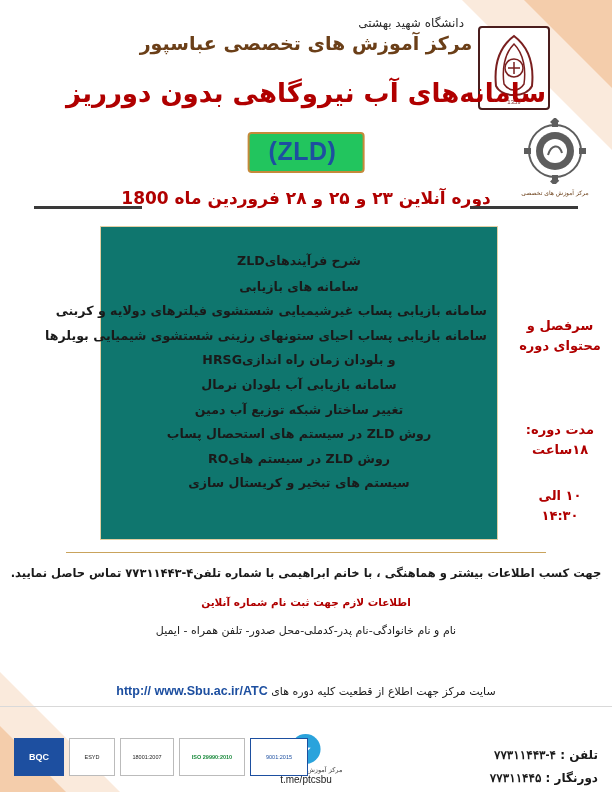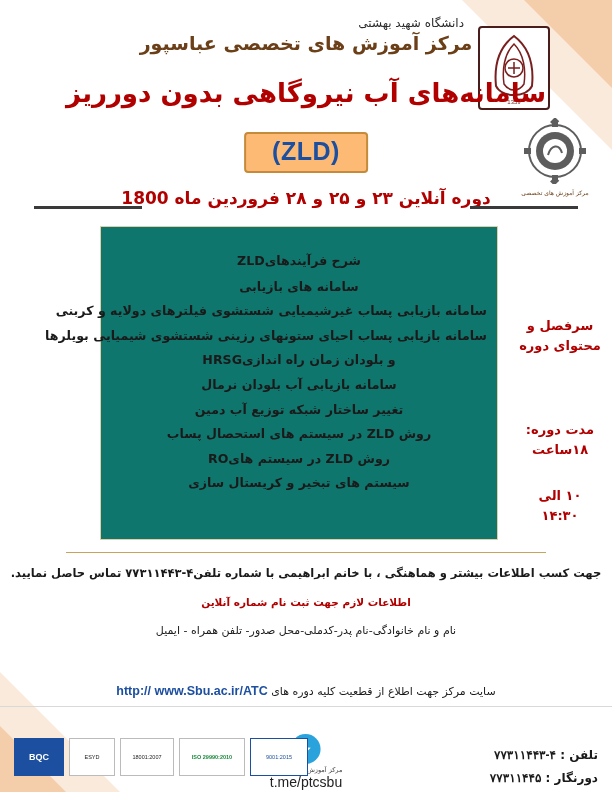--- a/index.html
+++ b/index.html
@@ -101,22 +101,22 @@
     color: #b00000;
     direction: rtl;
     letter-spacing: .2px;
   }
   .zld-box {
     position: absolute;
     top: 132px; left: 50%;
     transform: translateX(-50%);
     border: 2px solid #c58a3a;
     border-radius: 4px;
-    padding: 3px 26px 5px 26px;
-    background: #fdba74;
+    padding: 3px 26px 5px 19px;
+    background: #22c55e;
   }
   .zld-box span {
     font-size: 25px;
     font-weight: bold;
     color: #1d4fa0;
     font-family: "Liberation Sans", sans-serif;
     letter-spacing: .5px;
   }
   .date-line {
     position: absolute;
@@ -251,21 +251,21 @@
   }
   .tg-circle:after {
     content: "\27A4";
     position: absolute;
     left: 50%; top: 50%;
     transform: translate(-50%,-50%) rotate(-20deg);
     color: #fff;
     font-size: 14px;
   }
   .tg-cap1 { font-size: 6.5px; color: #444; margin-top: 2px; }
-  .tg-cap2 { font-size: 14px; color: #222; font-family: "Liberation Sans", sans-serif; direction: ltr; }
+  .tg-cap2 { font-size: 10px; color: #222; font-family: "Liberation Sans", sans-serif; direction: ltr; }
 
   
   .badges {
     position: absolute;
     left: 14px;
     top: 738px;
     display: flex;
     align-items: center;
     gap: 5px;
   }

